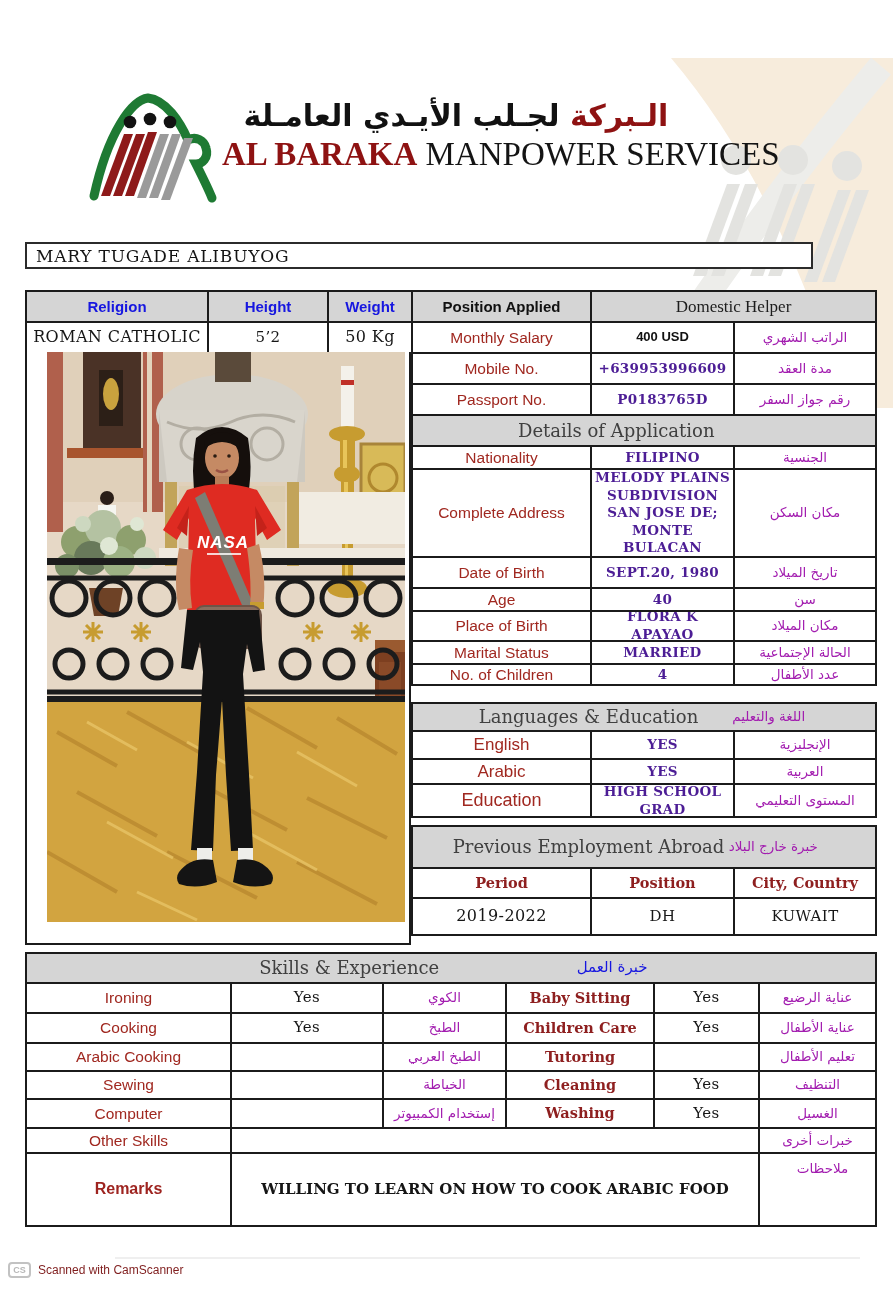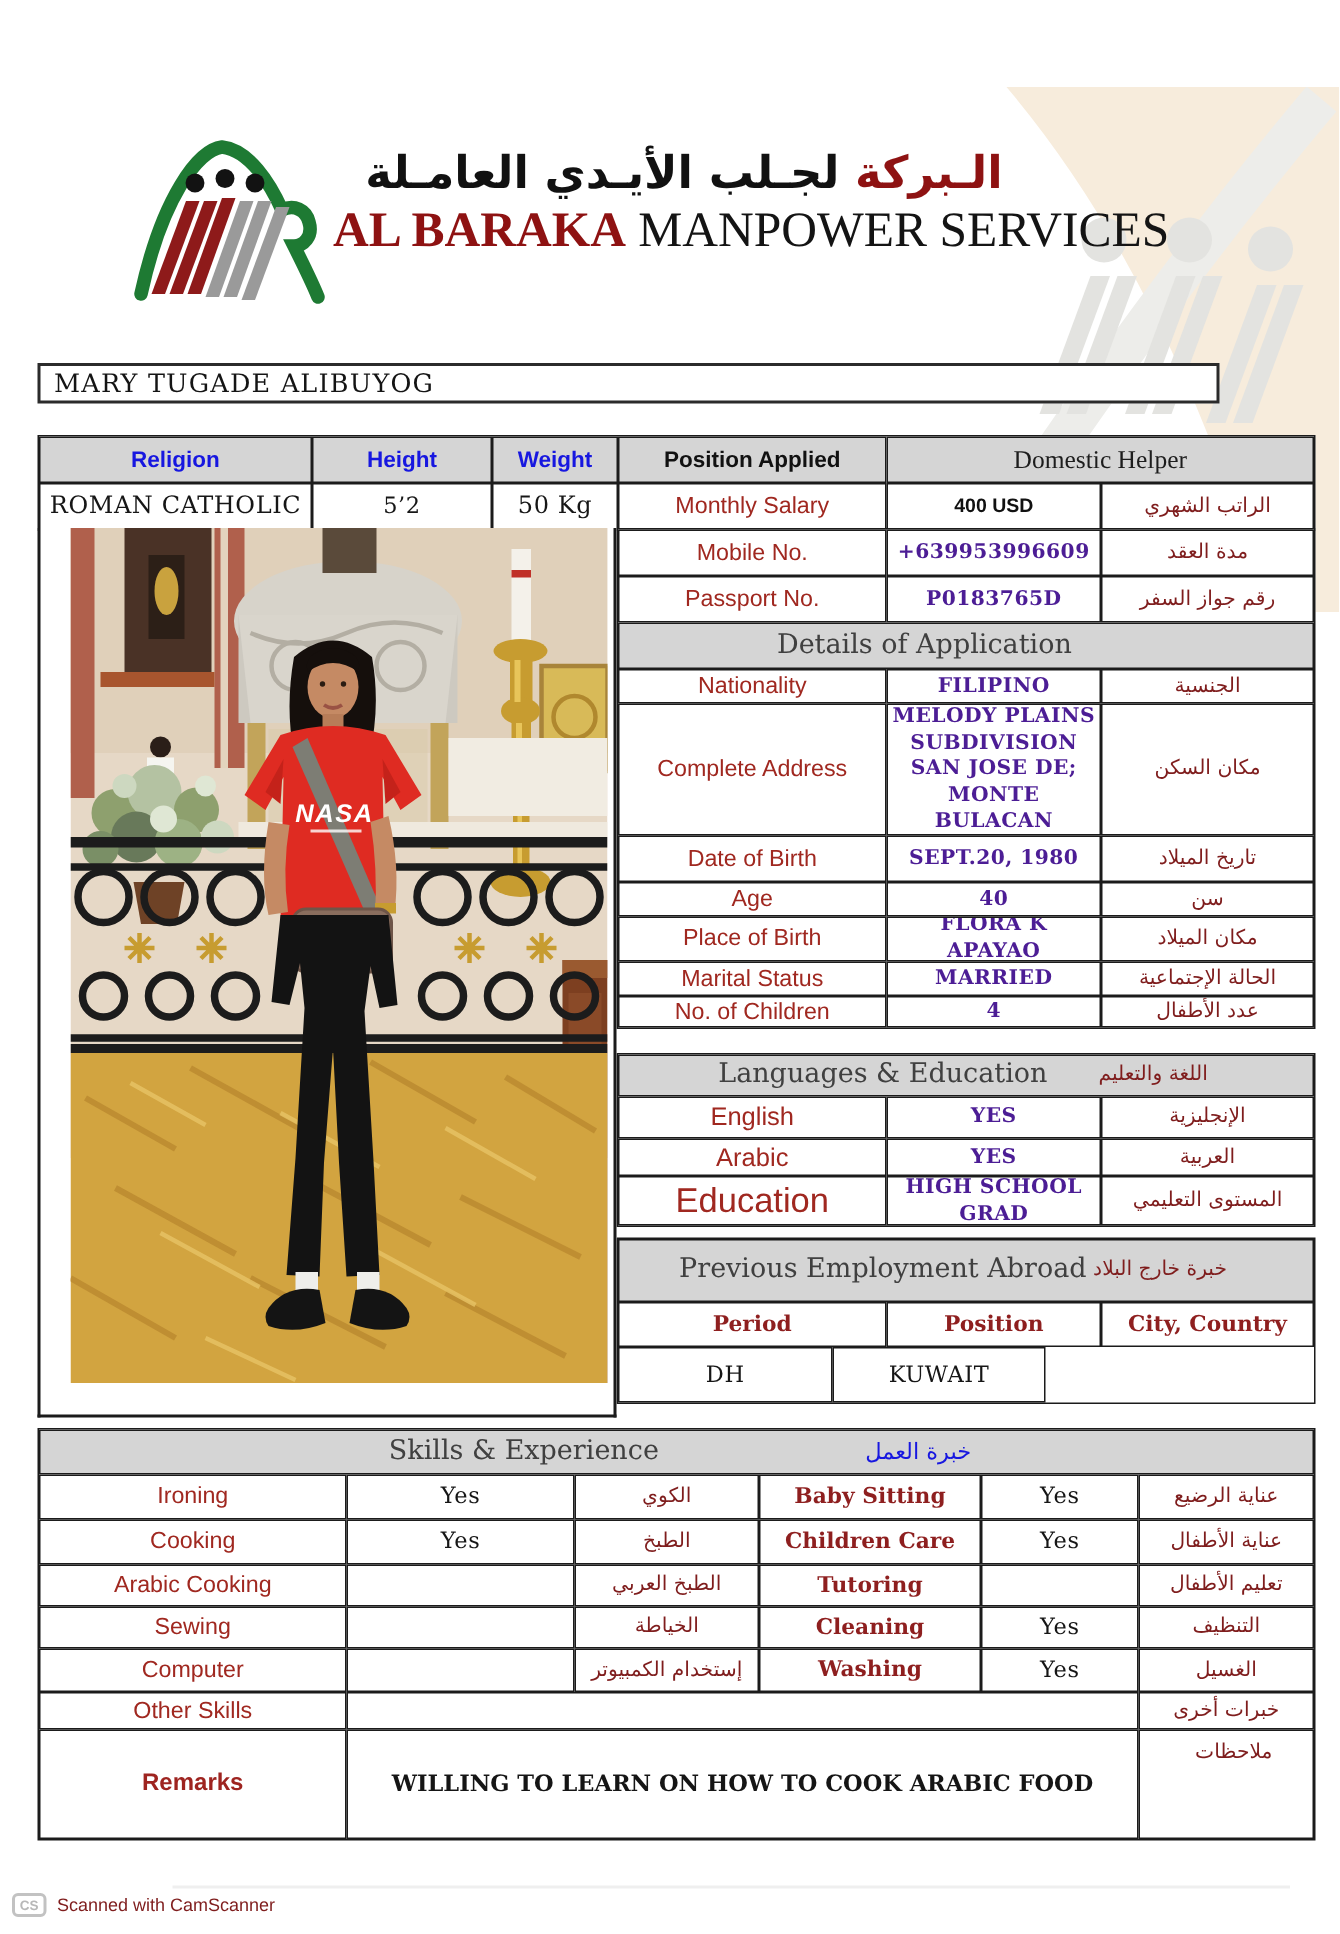--- a/index.html
+++ b/index.html
@@ -42,21 +42,21 @@
   .g { background:#d5d5d5; }
   .bluesans { font-family:"Liberation Sans",sans-serif; font-weight:bold; font-size:15px; color:#1717e0; }
   .blksans  { font-family:"Liberation Sans",sans-serif; font-weight:bold; font-size:15px; color:#111; }
   .bluehdr  { font-family:"DejaVu Serif",serif; font-weight:normal; font-size:18px; color:#404040; }
   .rlabel   { font-family:"Liberation Sans",sans-serif; font-size:15.5px; color:#a02820; }
   .rserif   { font-family:"DejaVu Serif",serif; font-weight:bold; font-size:14.5px; color:#8e1f1f; }
   .sv  { font-family:"DejaVu Serif",serif; font-size:15px; letter-spacing:.4px; color:#161616; }
   .svb { font-family:"DejaVu Serif",serif; font-weight:bold; font-size:13.5px; letter-spacing:.3px; color:#4c1d95; }
   .serifbig { font-family:"Liberation Serif",serif; font-size:17px; color:#1d1d1d; }
   .usd { font-family:"Liberation Sans",sans-serif; font-weight:bold; font-size:13px; color:#111; }
-  .ar { font-family:"DejaVu Sans",sans-serif; font-size:13.5px; color:#7f1d1d; direction:rtl; }
+  .ar { font-family:"DejaVu Sans",sans-serif; font-size:13.5px; color:#a21caf; direction:rtl; }
   .ar-blue { color:#1717e0; }
 
   
   .w-rel{width:182px}.w-hei{width:120px}.w-wei{width:84px}
   
   .c1{width:179px}.c2{width:143px}.c3{width:142px}.c23{width:285px}.cfull{width:464px}
   
   .s1{width:205px}.s2{width:152px}.s3{width:123px}.s4{width:148px}.s5{width:105px}.s6{width:117px}
   .sk-mid{width:528px}
 
@@ -353,39 +353,40 @@
       <div class="cell rlabel c1" style="font-size:17px">English</div>
       <div class="cell svb c2">YES</div>
       <div class="cell ar c3">الإنجليزية</div>
     </div>
     <div class="row" style="height:25px">
       <div class="cell rlabel c1" style="font-size:17px">Arabic</div>
       <div class="cell svb c2">YES</div>
       <div class="cell ar c3">العربية</div>
     </div>
     <div class="row" style="height:33px">
-      <div class="cell rlabel c1" style="font-size:23px">Education</div>
+      <div class="cell rlabel c1" style="font-size:18px">Education</div>
       <div class="cell svb addr c2">HIGH SCHOOL GRAD</div>
       <div class="cell ar c3">المستوى التعليمي</div>
     </div>
   </div>
 
   <div class="tbl" style="left:411px;top:825px;width:466px;">
     <div class="row" style="height:42px">
       <div class="cell g cfull hdr-rel">
         <span class="hdr-span bluehdr" style="left:38%">Previous Employment Abroad</span>
         <span class="hdr-span ar" style="left:78%">خبرة خارج البلاد</span>
       </div>
     </div>
     <div class="row" style="height:30px">
       <div class="cell rserif c1">Period</div>
       <div class="cell rserif c2">Position</div>
       <div class="cell rserif c3">City, Country</div>
     </div>
     <div class="row" style="height:37px">
+      <div class="cell sv c1" style="font-size:16px">2019-2022</div>
       <div class="cell sv c2">DH</div>
       <div class="cell sv c3">KUWAIT</div>
     </div>
   </div>
 
   <div class="tbl" style="left:25px;top:952px;width:852px;">
     <div class="row" style="height:30px">
       <div class="cell g hdr-rel" style="width:850px">
         <span class="hdr-span bluehdr" style="left:38%">Skills &amp; Experience</span>
         <span class="hdr-span ar ar-blue" style="left:69%;font-size:15px">خبرة العمل</span>

